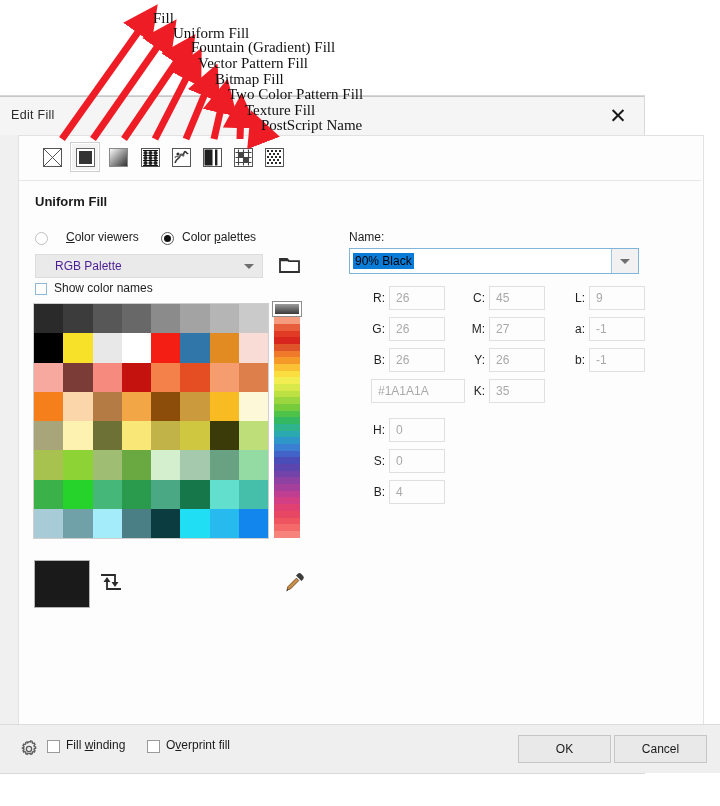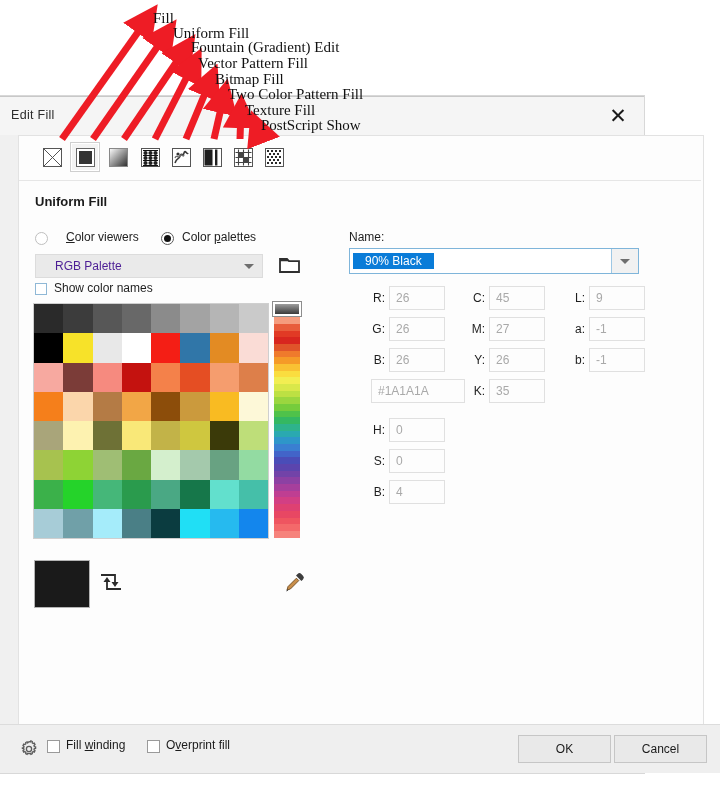--- a/index.html
+++ b/index.html
@@ -99,22 +99,22 @@
   
   .prev-sw{position:absolute;left:15px;top:424px;width:56px;height:48px;
            background:#1a1a1a;border:1px solid #b4b4b4;box-sizing:border-box;cursor:pointer;}
   .swap-ico{position:absolute;left:78px;top:432px;width:28px;height:28px;cursor:pointer;}
   .dropper{position:absolute;left:262px;top:432px;width:28px;height:28px;cursor:pointer;}
 
   
   .name-lbl{position:absolute;left:330px;top:94px;font-size:12px;color:#1e1e1e;}
   .name-combo{position:absolute;left:330px;top:112px;width:290px;height:26px;
       background:#fff;border:1px solid #7fb5da;box-sizing:border-box;cursor:text;}
-  .name-val{position:absolute;left:3px;top:4px;padding:1px 12px;font-size:12px;
-      background:#0a7cd8;color:#ffffff;}
+  .name-val{position:absolute;left:3px;top:4px;padding:1px 2px;font-size:12px;
+      background:#0a7cd8;color:#000000;}
   .name-drop{position:absolute;right:0;top:0;width:26px;height:24px;background:#f1f1f1;
       border-left:1px solid #9dc7e4;cursor:pointer;}
   .name-drop::after{content:"";position:absolute;left:8px;top:10px;width:0;height:0;
       border-left:5px solid transparent;border-right:5px solid transparent;border-top:5px solid #6e6e6e;}
 
   .fld-lbl{position:absolute;font-size:12px;color:#1e1e1e;text-align:right;}
   .fld{position:absolute;width:56px;height:24px;background:#fdfdfd;border:1px solid #e0e0e0;
        box-sizing:border-box;cursor:text;}
   .fld span{position:absolute;left:6px;top:4px;font-size:12px;color:#a9a9a9;}
   .fld.hex{width:94px;}
@@ -494,22 +494,22 @@
         <line x1="155" y1="139" x2="194" y2="63"></line>
         <line x1="186" y1="139" x2="211" y2="79"></line>
         <line x1="214" y1="139" x2="224" y2="95"></line>
         <line x1="240" y1="139" x2="241" y2="110"></line>
         <line x1="262" y1="139" x2="257" y2="126"></line>
       </g>
     </svg>
     <div id="annot-host">
         <div class="annot-label" style="left: 153px; top: 11px;">Fill</div>
         <div class="annot-label" style="left: 173px; top: 26px;">Uniform Fill</div>
-        <div class="annot-label" style="left: 191px; top: 40px;">Fountain (Gradient) Edit</div>
+        <div class="annot-label" style="left: 191px; top: 40px;">Fountain (Gradient) Fill</div>
         <div class="annot-label" style="left: 198px; top: 56px;">Vector Pattern Fill</div>
         <div class="annot-label" style="left: 215px; top: 72px;">Bitmap Fill</div>
         <div class="annot-label" style="left: 228px; top: 87px;">Two Color Pattern Fill</div>
         <div class="annot-label" style="left: 245px; top: 103px;">Texture Fill</div>
-        <div class="annot-label" style="left: 261px; top: 118px;">PostScript Show</div>
+        <div class="annot-label" style="left: 261px; top: 118px;">PostScript Name</div>
       </div>
   </div>
 
 </div>
 
 </body></html>

